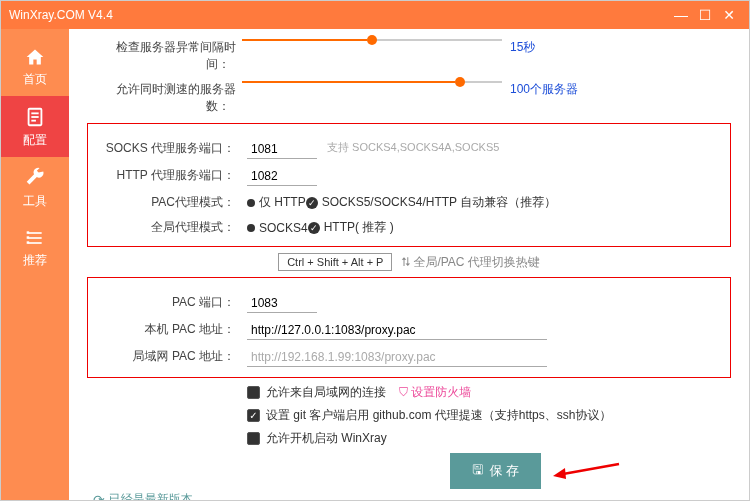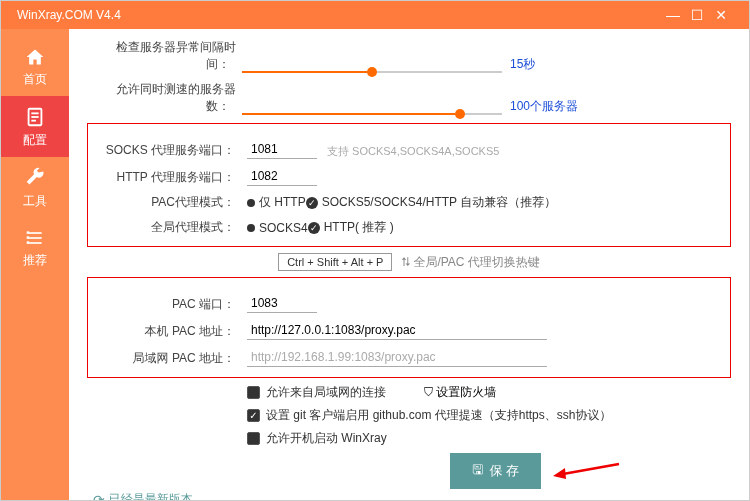--- a/index.html
+++ b/index.html
@@ -1,48 +1,48 @@
 <!DOCTYPE html>
 <html><head>
 <meta charset="utf-8">
 <style>
 * { box-sizing: border-box; margin: 0; padding: 0; font-family: "Microsoft YaHei", sans-serif; }
 body { width: 750px; height: 501px; background: #fff; overflow: hidden; }
 .window { border: 1px solid #ccc; width: 750px; height: 501px; display: flex; flex-direction: column; }
-.titlebar { background: linear-gradient(to right, #ff7a3d, #ff7a3d); height: 28px; display: flex; align-items: center; color: #fff; font-size: 12px; padding: 0 16px; }
+.titlebar { background: linear-gradient(to right, #ff7a3d, #ff7a3d); height: 28px; display: flex; align-items: center; color: #fff; font-size: 12px; padding: 0 8px; }
 .titlebar .title { flex: 1; }
 .titlebar .winbtn { width: 24px; text-align: center; font-size: 14px; cursor: pointer; }
 .body { flex: 1; display: flex; overflow: hidden; }
 .sidebar { width: 68px; background: #fe8c50; display: flex; flex-direction: column; align-items: center; padding-top: 8px; }
 .side-item { width: 100%; text-align: center; color: #fff; font-size: 12px; padding: 10px 0 8px; cursor: pointer; }
 .side-item.active { background: #ef4444; }
 .side-icon { display: block; margin: 0 auto 4px; }
 .content { flex: 1; padding: 10px 18px 0 18px; font-size: 12px; color: #333; overflow: hidden; }
-.row { display: flex; align-items: flex-end; margin-bottom: 8px; }
+.row { display: flex; align-items: flex-start; margin-bottom: 8px; }
 .label { width: 155px; text-align: right; padding-right: 6px; color: #444; }
 .colon { margin-right: 6px; }
 .slider-track { position: relative; width: 260px; height: 2px; background: #ccc; margin-right: 8px; }
 .slider-fill { position: absolute; height: 2px; background: #ff6a00; left: 0; }
 .slider-thumb { position: absolute; width: 10px; height: 10px; background: #ff6a00; border-radius: 50%; top: -4px; }
 .slider-val { color: #1d4ed8; font-size: 12px; }
 .redbox { border: 1px solid #e00; padding: 16px 4px 2px; margin-bottom: 6px; }
 .input { border: none; border-bottom: 1px solid #aaa; padding: 2px 4px; font-size: 12px; outline: none; background: transparent; }
 .hint { color: #aaa; font-size: 11px; margin-left: 10px; }
 .radio-group { display: flex; align-items: center; }
 .radio { display: inline-flex; align-items: center; gap: 4px; }
 .radio-dot { width: 8px; height: 8px; border-radius: 50%; background: #333; display: inline-block; }
 .radio-check { width: 12px; height: 12px; border-radius: 50%; background: #333; color: #fff; font-size: 9px; display: inline-flex; align-items: center; justify-content: center; }
 .hotkey-row { display: flex; align-items: center; justify-content: center; gap: 8px; margin: 4px 0 6px; }
 .hotkey-box { border: 1px solid #999; padding: 2px 8px; font-size: 11px; }
 .link-small { color: #888; font-size: 12px; cursor: pointer; }
 .checkbox-row { display: flex; align-items: center; margin: 6px 0 6px 160px; gap: 6px; }
 .cb { width: 13px; height: 13px; border: 1px solid #555; border-radius: 2px; display: inline-flex; align-items: center; justify-content: center; font-size: 10px; color: #fff; }
 .cb.checked { background: #333; }
 .cb.unchecked { background: #333; }
-.faded { color: #000000; margin-left: 32px; }
+.faded { color: #ec4899; margin-left: 7px; }
 .save-row { display: flex; align-items: center; justify-content: flex-end; gap: 10px; margin: 4px 110px 0 0; }
 .save-btn { background: #5a9a9a; color: #fff; padding: 7px 22px; border: none; font-size: 13px; cursor: pointer; display: inline-flex; align-items: center; gap: 6px; }
 .version-row { display: flex; align-items: center; margin: 2px 0 4px 6px; gap: 4px; color: #5a9a9a; font-size: 12px; }
 .refresh-icon { color: #5a9a9a; font-size: 14px; }
 .tabs { display: flex; border-top: 1px solid #ddd; font-size: 12px; }
 .tab { padding: 8px 14px; color: #555; border-right: 0; cursor: pointer; }
 .tab.active { border: 1px solid #bbb; border-bottom: none; border-top: 3px solid #5a9a9a; margin-top: -2px; background: #fff; }
 </style>
 </head>
 <body>

